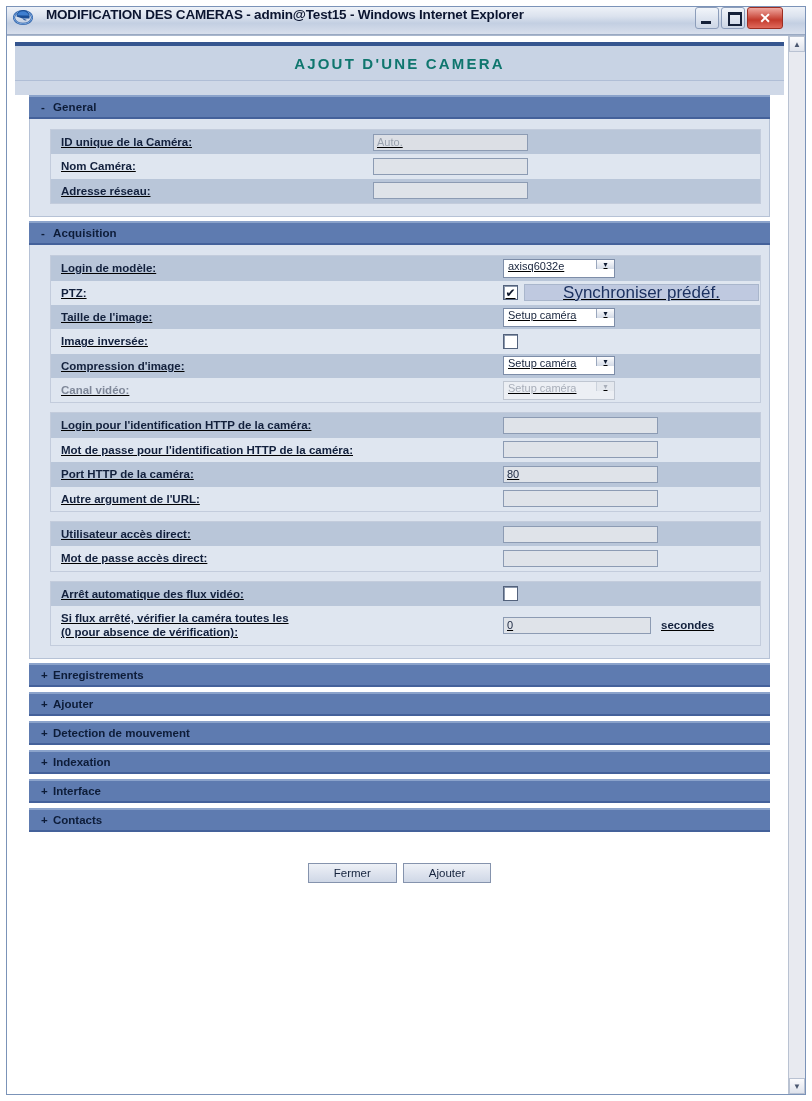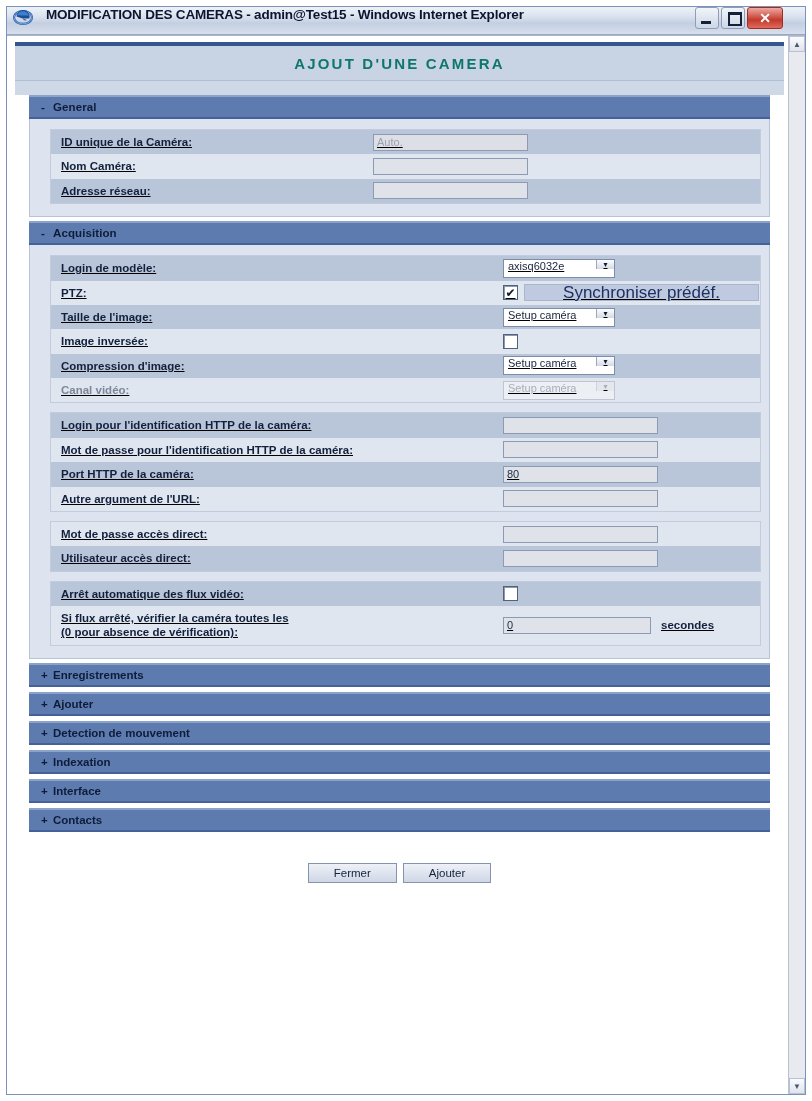--- a/index.html
+++ b/index.html
@@ -538,31 +538,31 @@
                   <div class="label lbl-w-http">Autre argument de l'URL:</div>
                   <div class="field">
                     <input class="txt txt-wide" value="" style="">
                   </div>
                 </div>
 
               </div>
 
               <div class="panel">
 
+                <div class="row dark">
+                  <div class="label lbl-w-dir">Utilisateur accès direct:</div>
+                  <div class="field">
+                    <input class="txt txt-wide" value="" style="">
+                  </div>
+                </div>
+
                 <div class="row light">
                   <div class="label lbl-w-dir">Mot de passe accès direct:</div>
                   <div class="field">
                     <input class="txt txt-wide" type="password" value="" style="">
-                  </div>
-                </div>
-
-                <div class="row dark">
-                  <div class="label lbl-w-dir">Utilisateur accès direct:</div>
-                  <div class="field">
-                    <input class="txt txt-wide" value="" style="">
                   </div>
                 </div>
 
               </div>
 
               <div class="panel">
 
                 <div class="row dark">
                   <div class="label lbl-w-stop">Arrêt automatique des flux vidéo:</div>
                   <div class="field">

